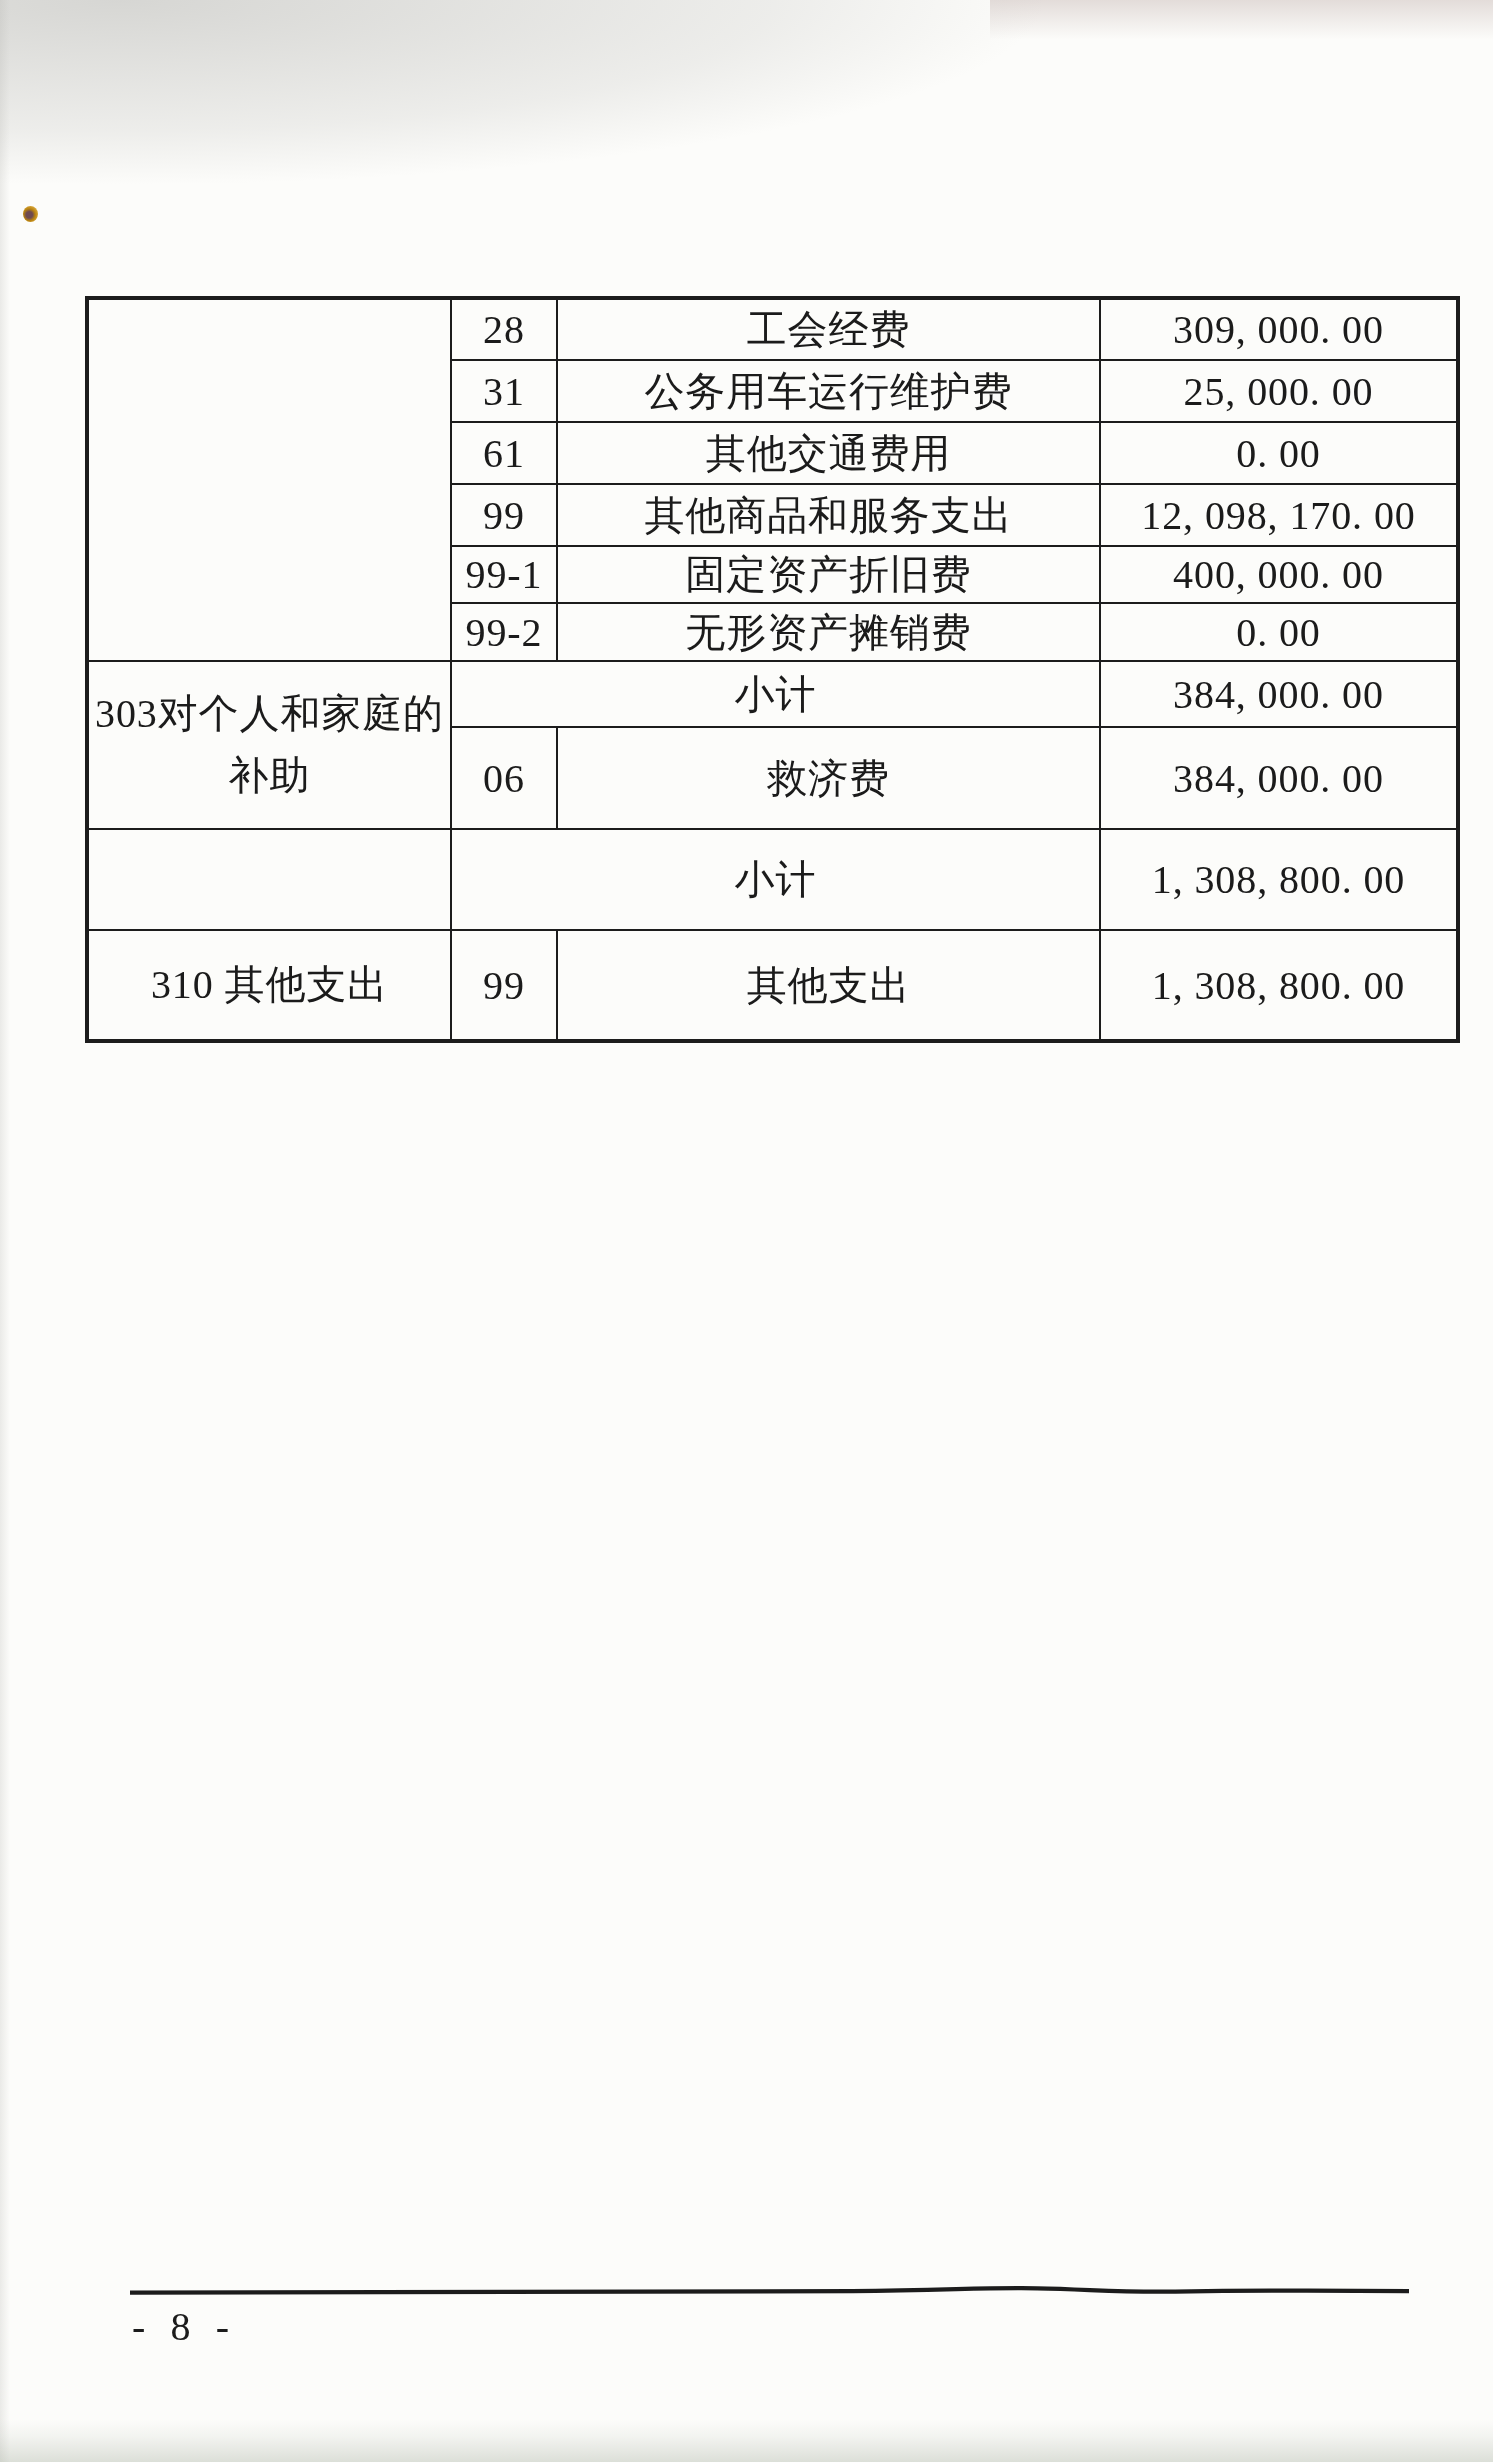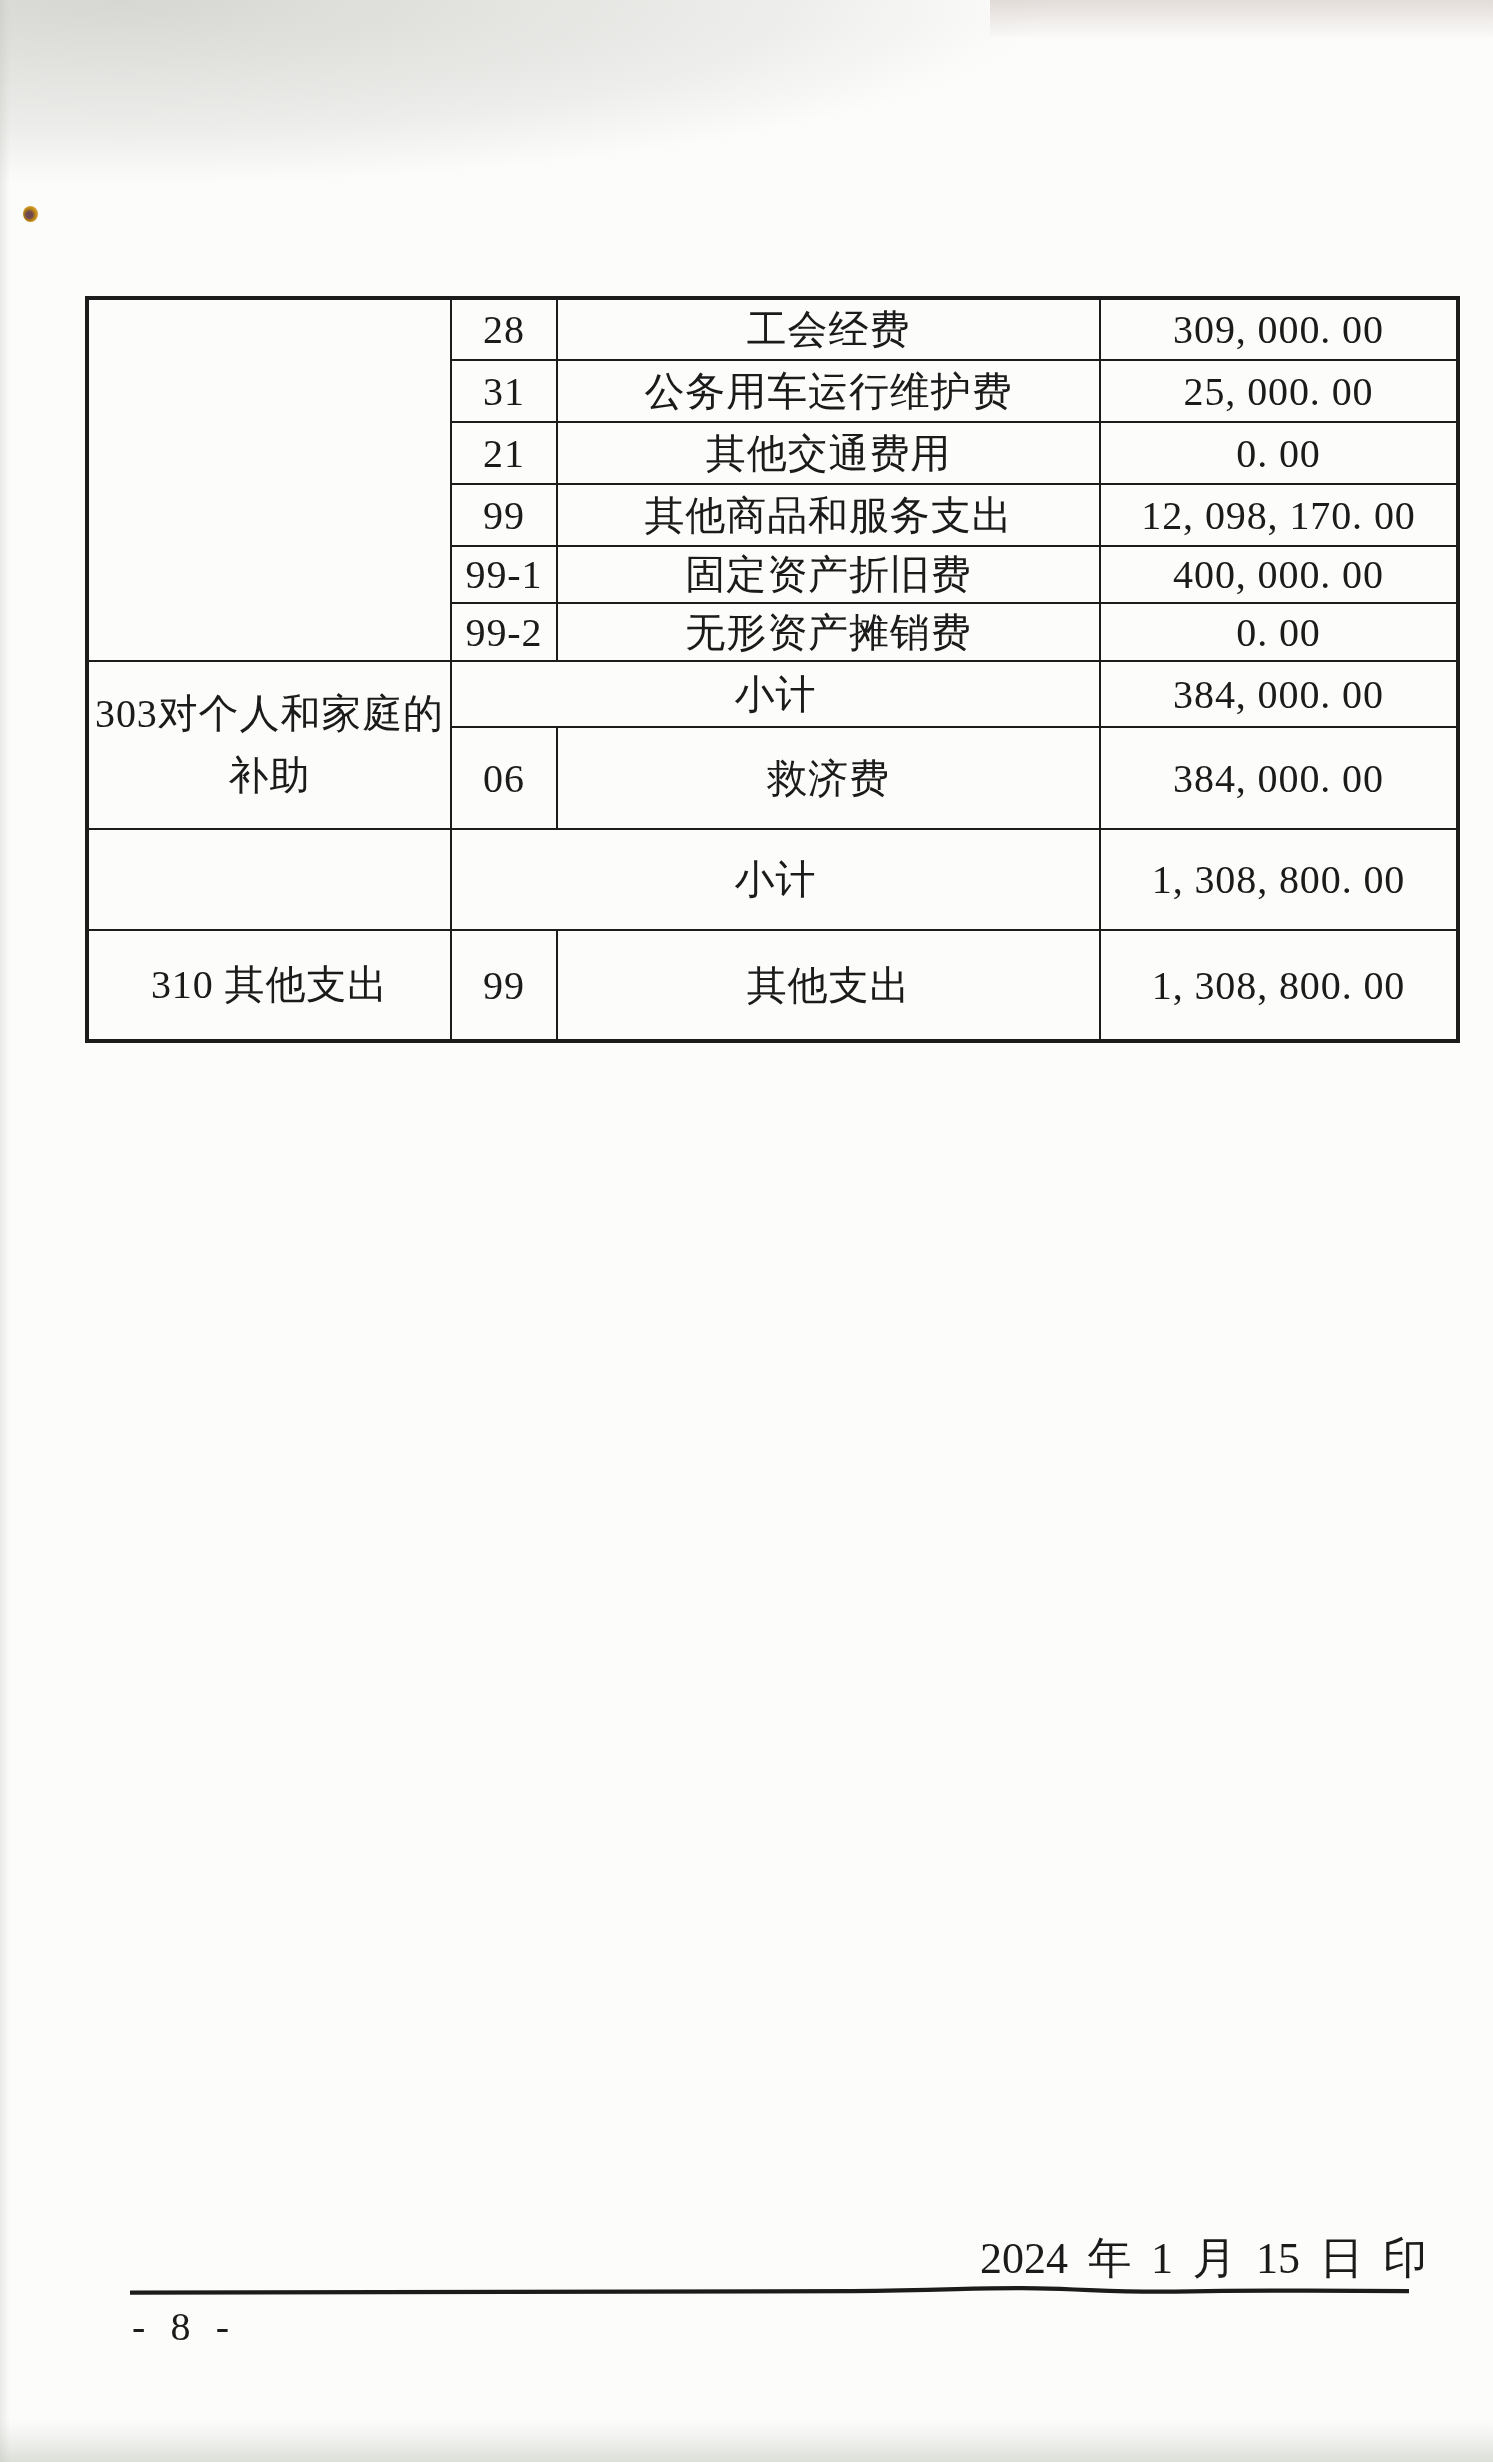--- a/index.html
+++ b/index.html
@@ -92,21 +92,21 @@
         <td class="code">28</td>
         <td class="name">工会经费</td>
         <td class="amt">309, 000. 00</td>
       </tr>
       <tr style="height:62px">
         <td class="code">31</td>
         <td class="name">公务用车运行维护费</td>
         <td class="amt">25, 000. 00</td>
       </tr>
       <tr style="height:62px">
-        <td class="code">21</td>
+        <td class="code">61</td>
         <td class="name">其他交通费用</td>
         <td class="amt">0. 00</td>
       </tr>
       <tr style="height:62px">
         <td class="code">99</td>
         <td class="name">其他商品和服务支出</td>
         <td class="amt">12, 098, 170. 00</td>
       </tr>
       <tr style="height:56px">
         <td class="code">99-1</td>
@@ -140,21 +140,20 @@
       </tr>
       <tr style="height:111px">
         <td class="group-cell">310 其他支出</td>
         <td class="code">99</td>
         <td class="name">其他支出</td>
         <td class="amt">1, 308, 800. 00</td>
       </tr>
     </tbody>
   </table>
 
-  <div class="footer-date">2024 年 1 月 15 日  印</div>
 
   <div class="footer-rule">
     <svg width="1279" height="13.3" viewBox="0 0 1346 14">
       <path d="M0,9 C220,6.5 480,9.5 760,7.5 C860,6.8 900,3.5 955,4.5 C1010,5.5 1040,9 1100,8 C1160,7 1260,6.5 1346,7.5" fill="none" stroke="#1c1c1c" stroke-width="4.5" stroke-linecap="round"></path>
     </svg>
   </div>
 
   <div class="page-number">- 8 -</div>
 
   <div class="scan-bottom"></div>

